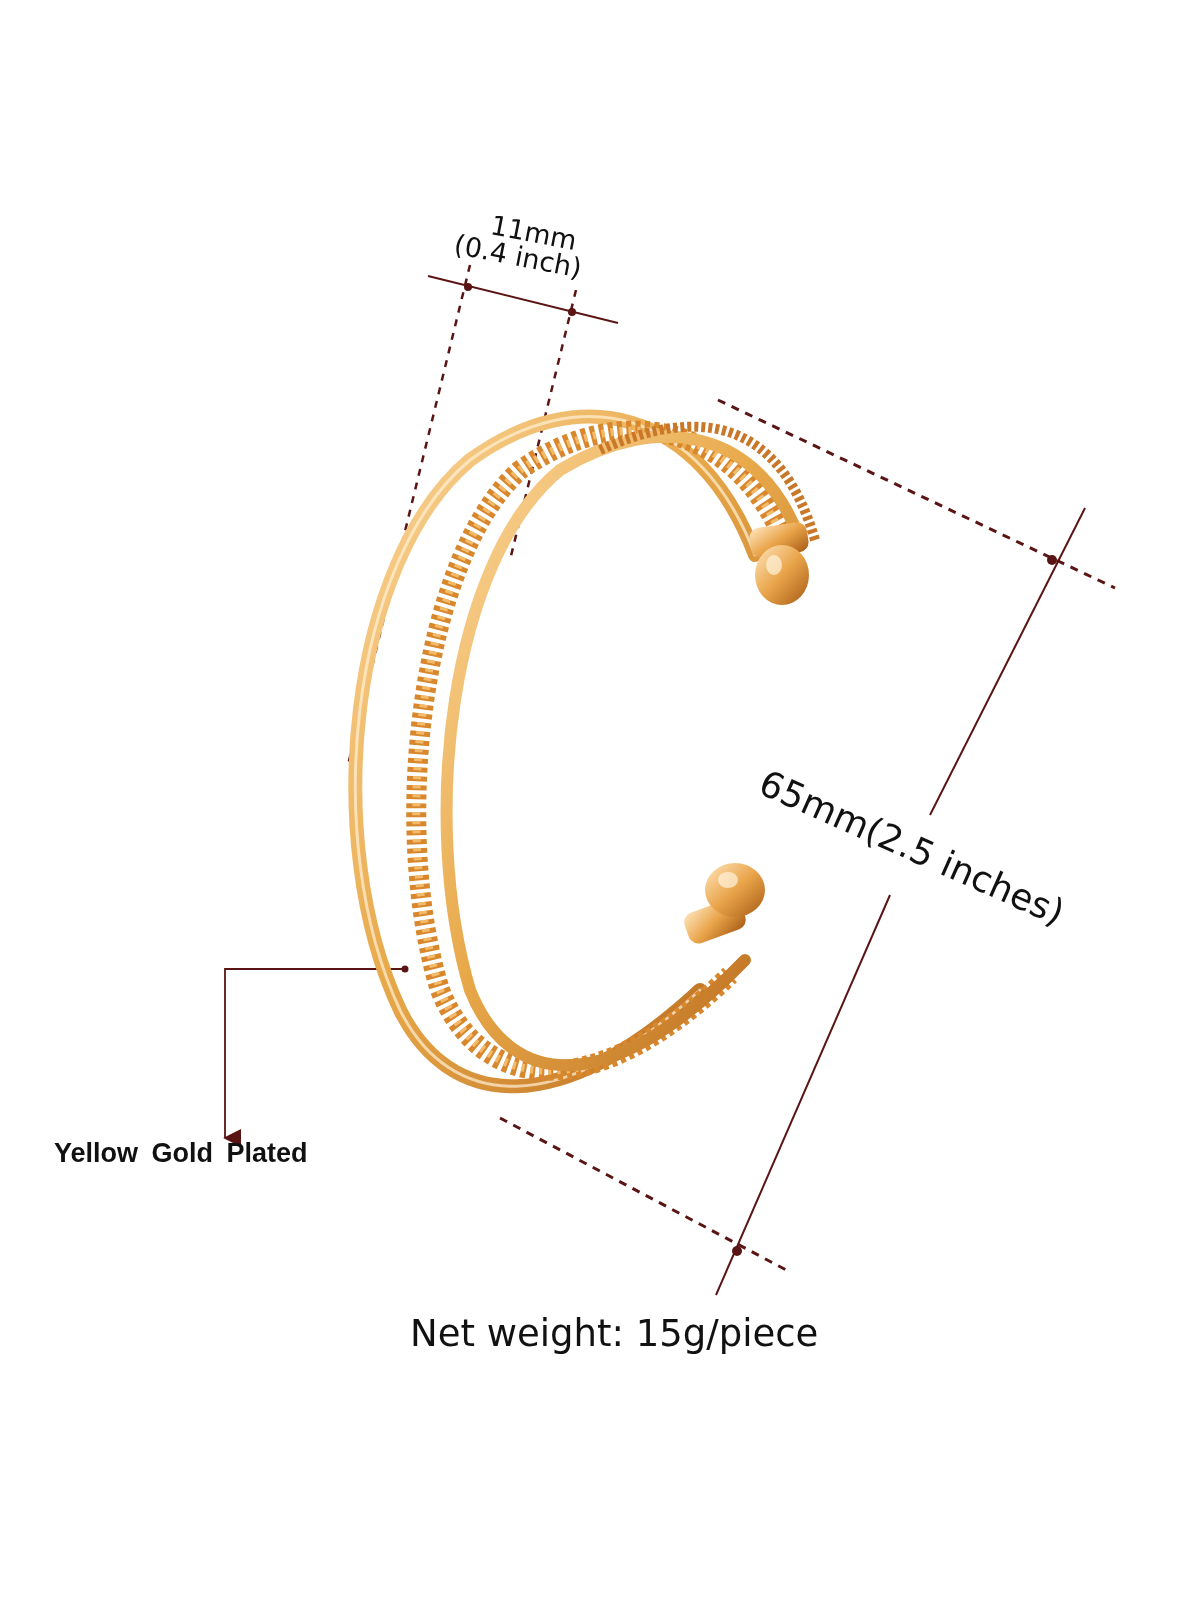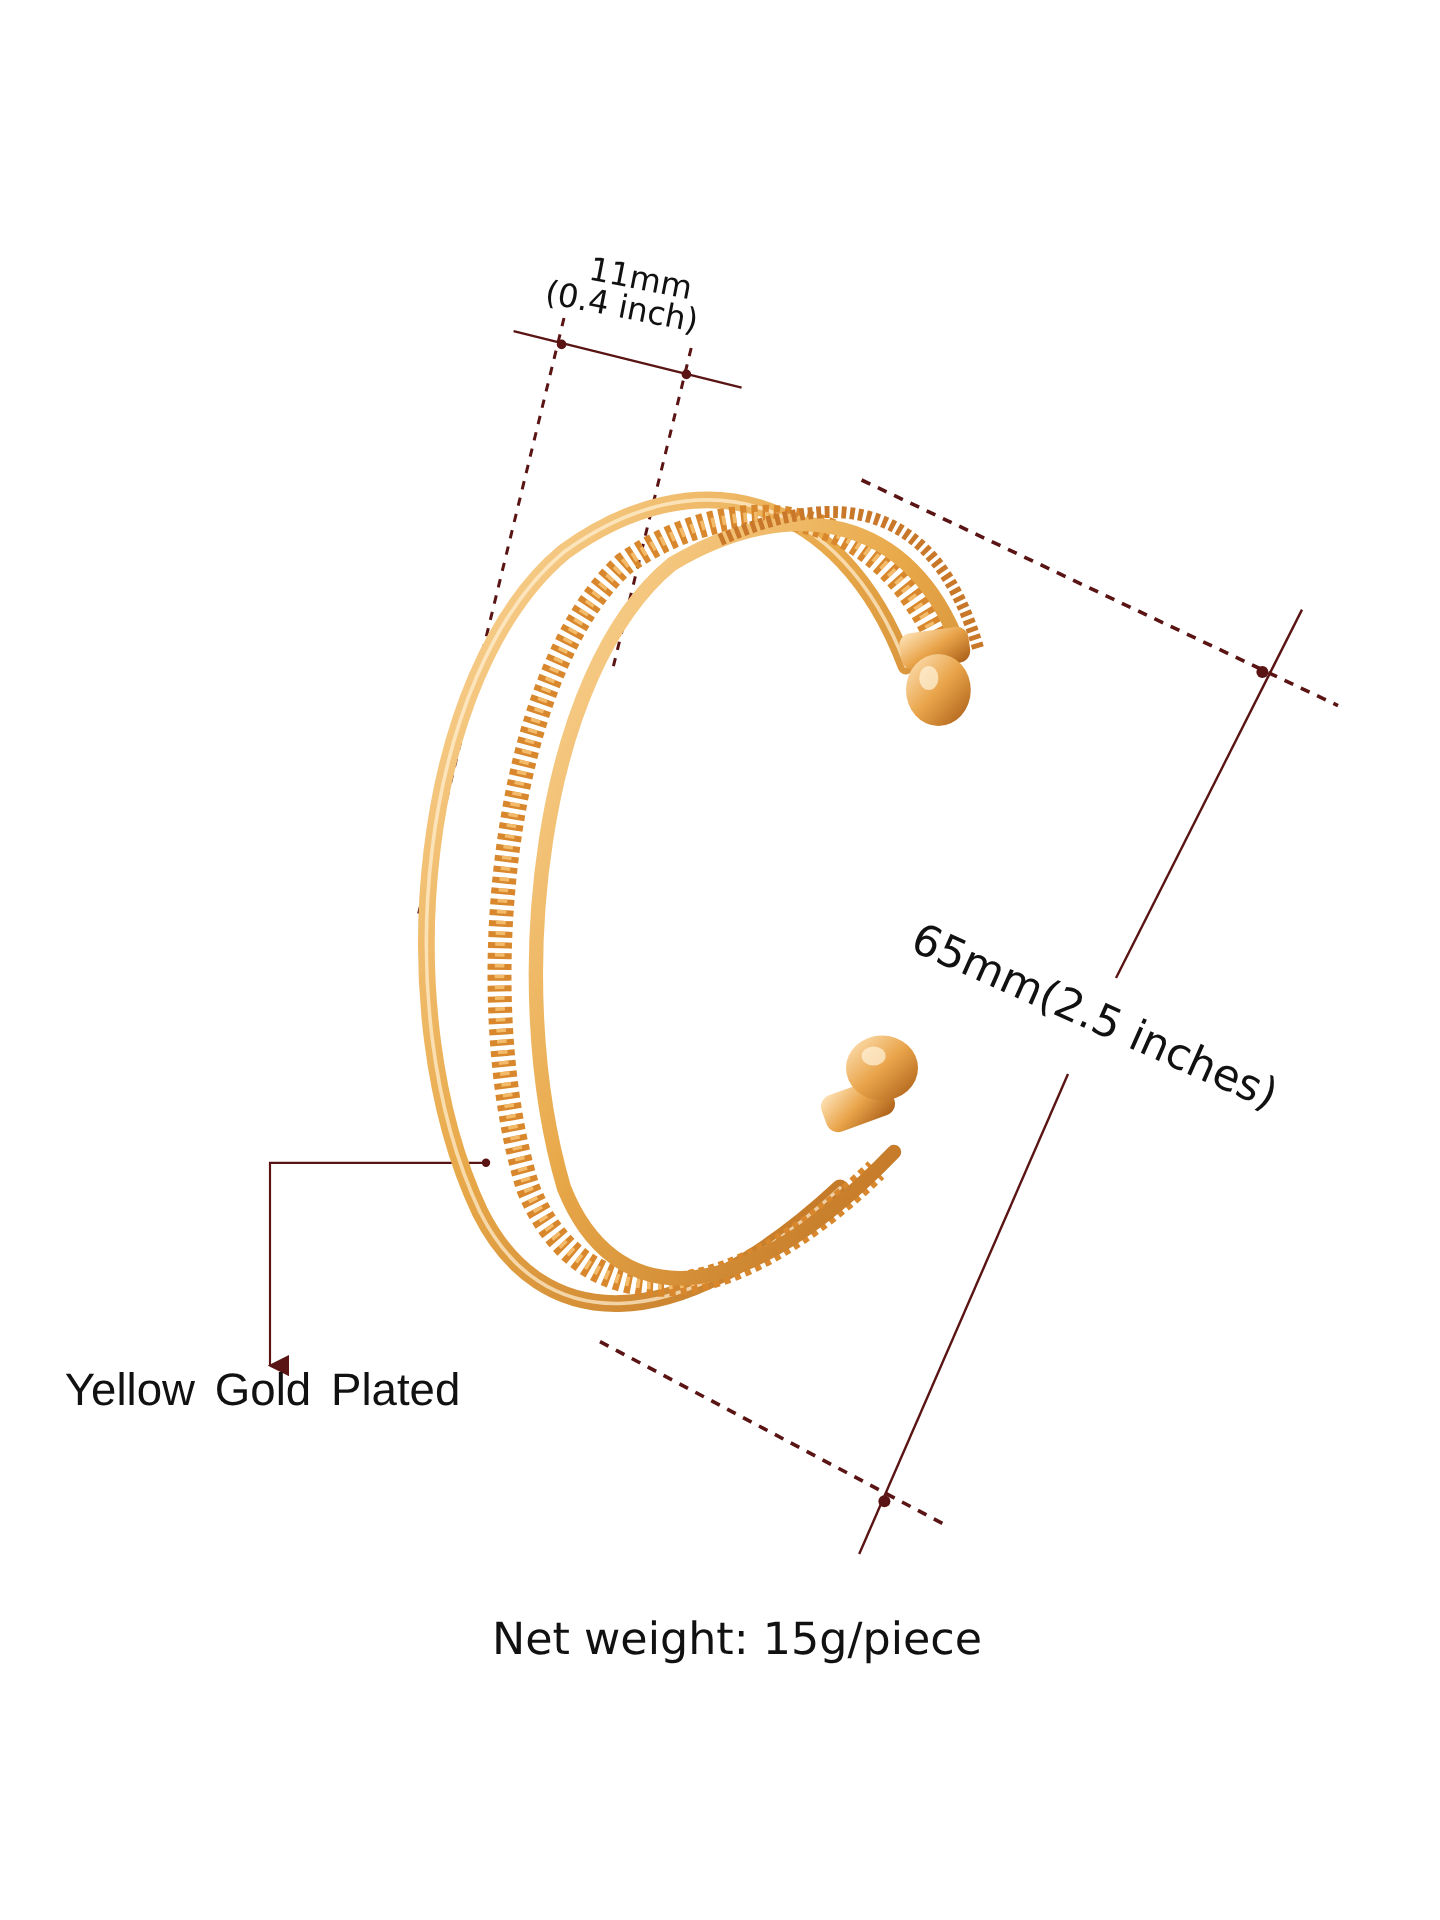--- a/index.html
+++ b/index.html
@@ -3,22 +3,22 @@
   <meta charset="utf-8">
   <style>
     html, body { margin: 0; padding: 0; background: #ffffff; }
     .canvas { position: relative; width: 1200px; height: 1600px; overflow: hidden; background: #ffffff; font-family: "DejaVu Sans", sans-serif; }
     svg.art { position: absolute; left: 0; top: 0; }
     .label { position: absolute; color: #111111; white-space: nowrap; transform-origin: left top; }
     .lbl-width { left: 462px; top: 206px; font-size: 27px; line-height: 26px; transform: rotate(11deg); text-align: center; }
     .lbl-width .l1 { display: block; padding-left: 22px; }
     .lbl-width .l2 { display: block; }
     .lbl-diam { left: 770px; top: 762px; font-size: 36px; transform: rotate(24deg); }
-    .lbl-material { left: 54px; top: 1138px; font-size: 38px; font-family: "Liberation Sans", sans-serif; word-spacing: 6px; }
-    .lbl-weight { left: 410px; top: 1344px; font-size: 37px; }
+    .lbl-material { left: 54px; top: 1138px; font-size: 27px; font-family: "Liberation Sans", sans-serif; word-spacing: 6px; font-weight: bold; }
+    .lbl-weight { left: 410px; top: 1312px; font-size: 37px; }
   </style>
 </head>
 <body>
 
 <div class="canvas">
 
   <svg class="art" width="1200" height="1600" viewBox="0 0 1200 1600">
     <defs>
       <linearGradient id="gold" x1="0" y1="0" x2="1" y2="1">
         <stop offset="0" stop-color="#FCD9A0"></stop>

